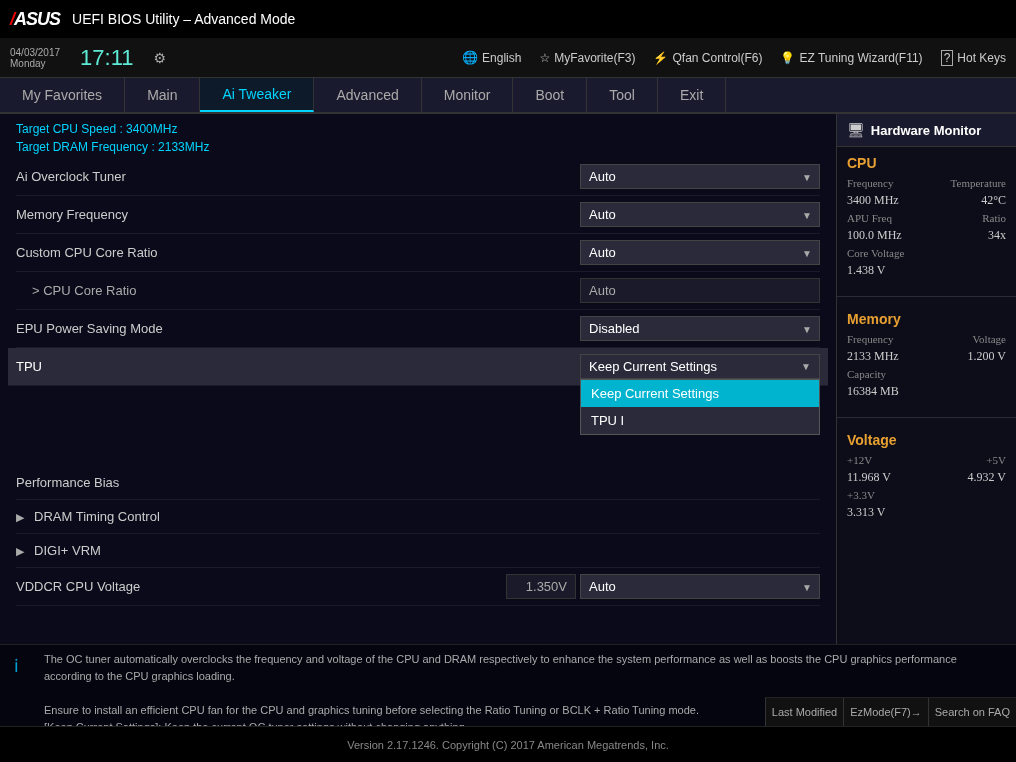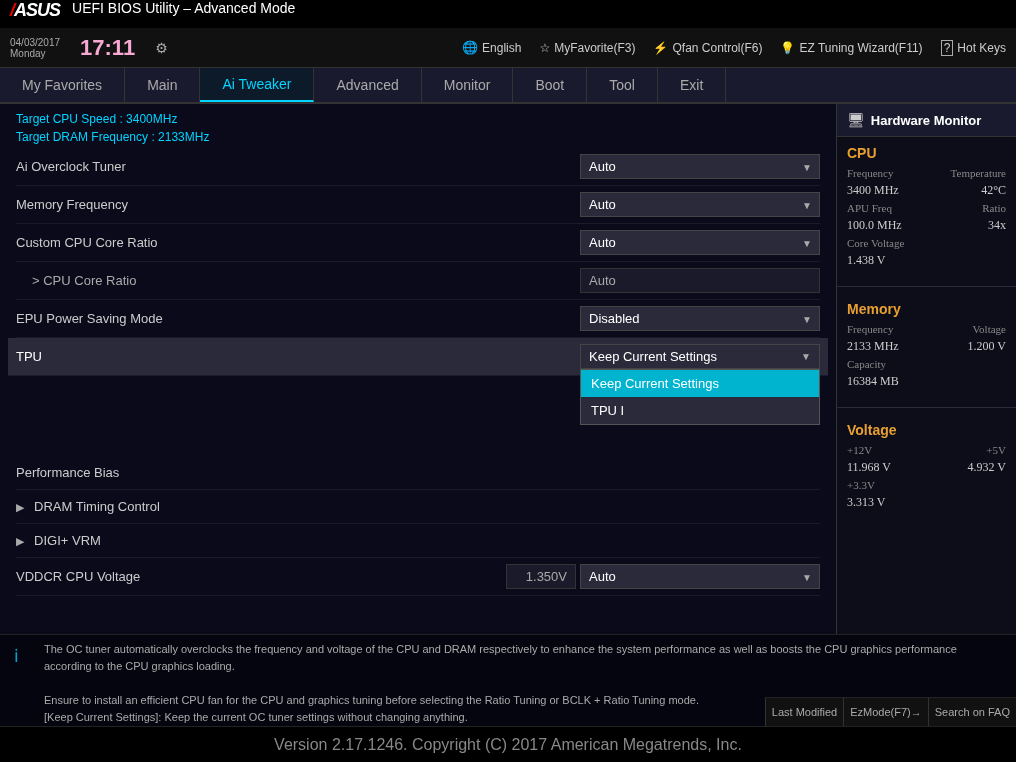--- a/index.html
+++ b/index.html
@@ -9,22 +9,23 @@
       background: #0a0a1a;
       font-family: 'Segoe UI', Arial, sans-serif;
       color: #ccc;
       overflow: hidden;
       position: relative;
     }
 
     
     .header {
       background: #000;
-      height: 28px;
-      display: flex;
+      height: 38px;
+      display: flex;
+      align-items: center;
       padding: 0 10px;
       gap: 12px;
     }
     .asus-logo {
       color: #fff;
       font-weight: bold;
       font-size: 18px;
       font-style: italic;
       letter-spacing: -1px;
     }
@@ -244,21 +245,21 @@
       margin-top: 2px;
       min-width: 20px;
     }
     .info-text {
       font-size: 11px;
       color: #aaa;
       line-height: 1.5;
     }
     .footer-text {
       color: #888;
-      font-size: 16px;
+      font-size: 11px;
     }
 
     .bottom-bar {
       position: absolute;
       bottom: 0;
       left: 0;
       right: 0;
       background: #000;
       height: 36px;
       display: flex;
@@ -310,21 +311,21 @@
 
 <div class="header">
   <span class="asus-logo"><span>/</span>ASUS</span>
   <span class="bios-title">UEFI BIOS Utility – Advanced Mode</span>
 </div>
 
 <div class="subheader">
   <div class="date-time">
     <span class="date-text">04/03/2017<br>Monday</span>
   </div>
-  <span style="color:#f9a8d4;font-size:22px;font-weight:bold;">17:11</span>
+  <span style="color:#5eead4;font-size:22px;font-weight:normal;">17:11</span>
   <span style="color:#aaa;font-size:14px;cursor:pointer;">⚙</span>
   <div class="subheader-items">
     <div class="subheader-item">
       <span style="font-size:13px;">🌐</span>
       <span>English</span>
     </div>
     <div class="subheader-item">
       <span style="font-size:12px;">☆</span>
       <span>MyFavorite(F3)</span>
     </div>

